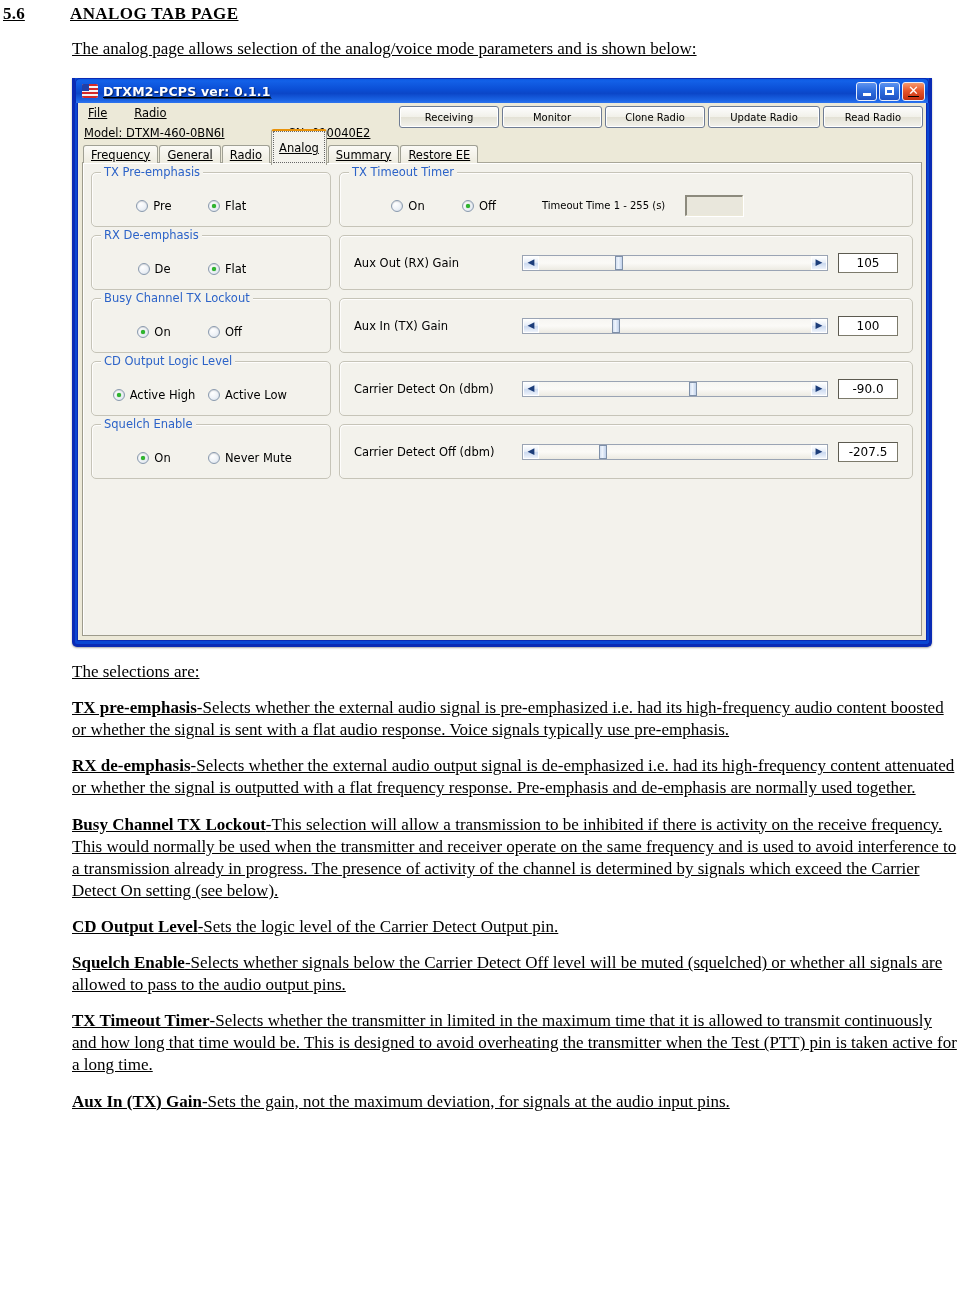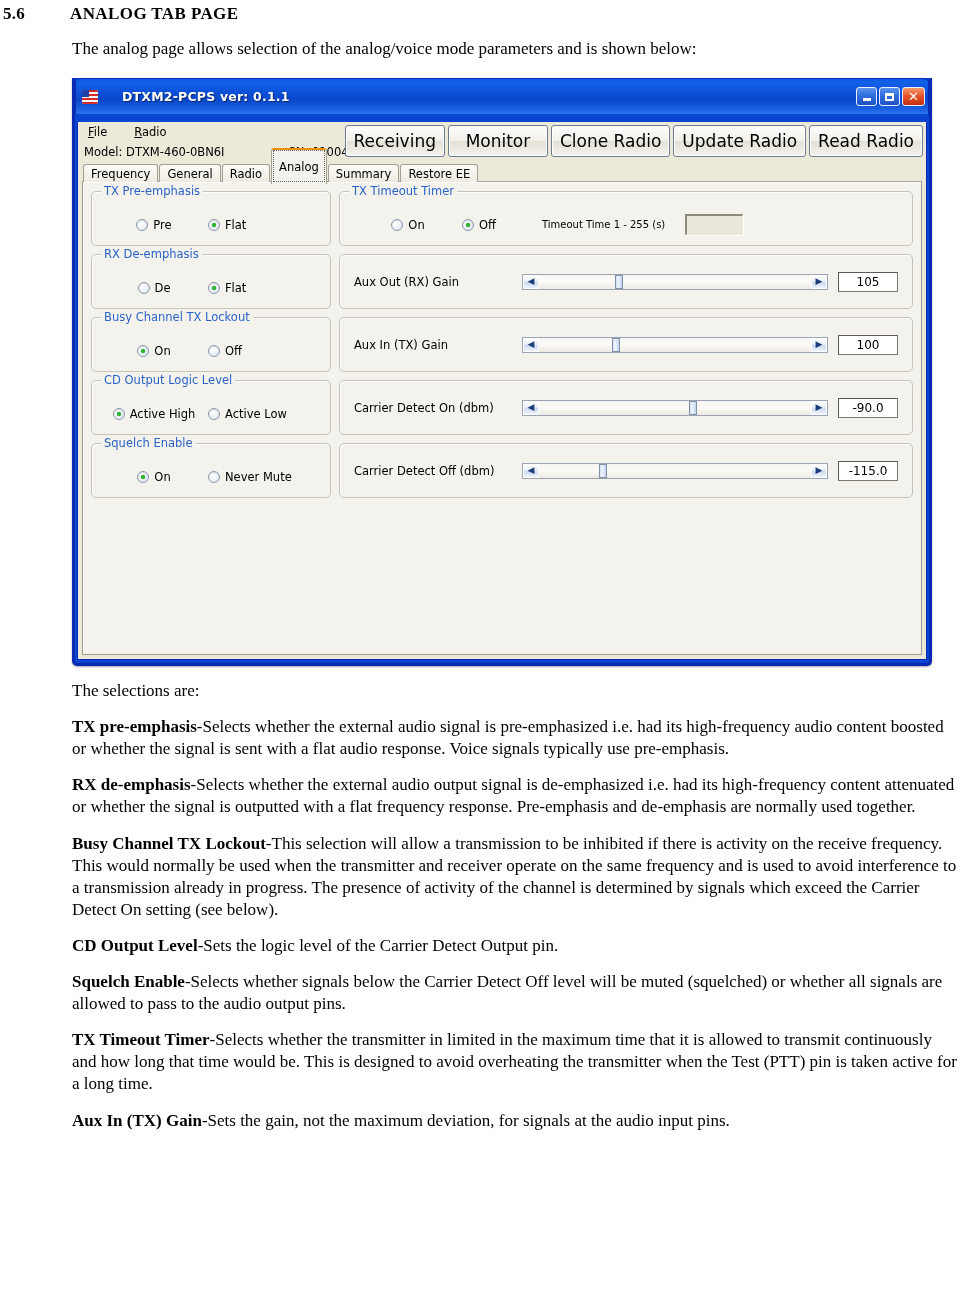--- a/index.html
+++ b/index.html
@@ -7,21 +7,21 @@
   body {
     width:961px; height:1309px;
     background:#ffffff;
     font-family:"Liberation Serif", serif;
     color:#000;
     overflow:hidden;
     position:relative;
   }
 
   
-  .doc { padding:0 10px 0 0; }
+  .doc { padding:0 10px 0 0;text-decoration:underline; }
 
   .sec-head {
     display:flex;
     align-items:baseline;
     font-family:"Liberation Serif", serif;
     font-weight:bold;
     font-size:17px;
     margin:4px 0 0 0;
     letter-spacing:.2px;
   }
@@ -44,32 +44,31 @@
     width:860px;
     border:3px solid #0a2ab4;
     border-top:none;
     border-radius:0 0 5px 5px;
     background:#0a46d2;
     box-shadow:0 1px 2px rgba(0,0,0,.35);
     padding:0 2px 3px 2px;
   }
 
   .titlebar {
-    height:36px;
+    height:25px;
     background:linear-gradient(to bottom,
        #0a58e0 0%, #1361e8 8%, #0b4fd6 42%, #0b46c8 60%, #1a63e4 88%, #2e74ee 100%);
     border:1px solid #0a2ab4;
     border-bottom:none;
     border-radius:5px 5px 0 0;
     display:flex;
     align-items:center;
     padding:0 3px 0 6px;
-    margin:8px -2px;
-    position:relative;
-    gap:19px;
+    margin:0 -2px;
+    position:relative;
   }
   .title-icon {
     width:16px; height:14px;
     margin-right:5px;
     position:relative;
     flex:0 0 auto;
     border-radius:2px;
     overflow:hidden;
     background:#bcd0ea;
   }
@@ -137,26 +136,26 @@
 
   
   .actionbar {
     position:absolute;
     top:3px; right:3px;
     display:flex;
     gap:3px;
   }
   .actbtn {
     min-width:100px;
-    height:32px;
+    height:22px;
     background:linear-gradient(to bottom,#fdfdfd 0%,#f2f1ea 48%,#e4e2d6 52%,#f3f2ec 100%);
     border:1px solid #6f7c93;
     border-radius:3px;
     font-family:"DejaVu Sans", sans-serif;
-    font-size:17px;
+    font-size:10px;
     color:#000;
     display:flex; align-items:center; justify-content:center;
     box-shadow:inset 0 0 0 1px #fff;
     padding:0 8px;
     white-space:nowrap;
   }
   .actbtn.wide { min-width:112px; }
 
   
   .modelrow {
@@ -577,21 +576,21 @@
               <div class="group-body">
                 <div class="sliderrow">
                   <span class="slabel">Carrier Detect Off (dbm)</span>
                   <span class="slider">
                     <span class="sarrow">◀</span>
                     <span class="strack">
                         <span class="sthumb" style="left:22%"></span>
                       </span>
                     <span class="sarrow">▶</span>
                   </span>
-                  <span class="svalue">-115.0</span>
+                  <span class="svalue">-207.5</span>
                 </div>
               </div>
             </div>
 
           </div>
 
         </div>
       </div>
     </div>
   </div>

